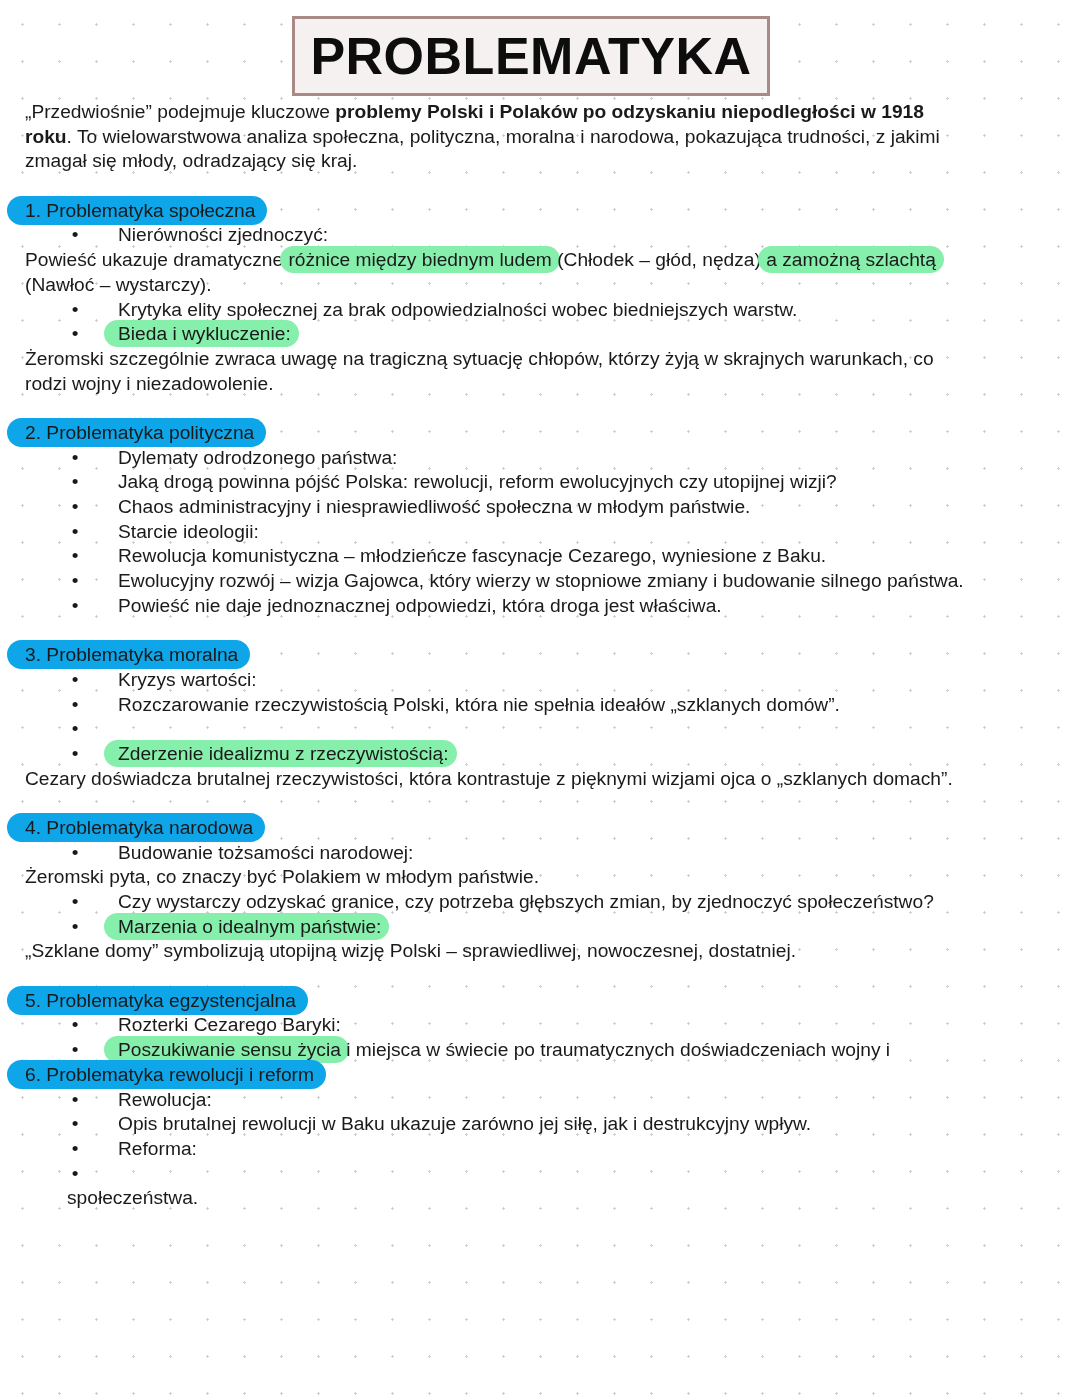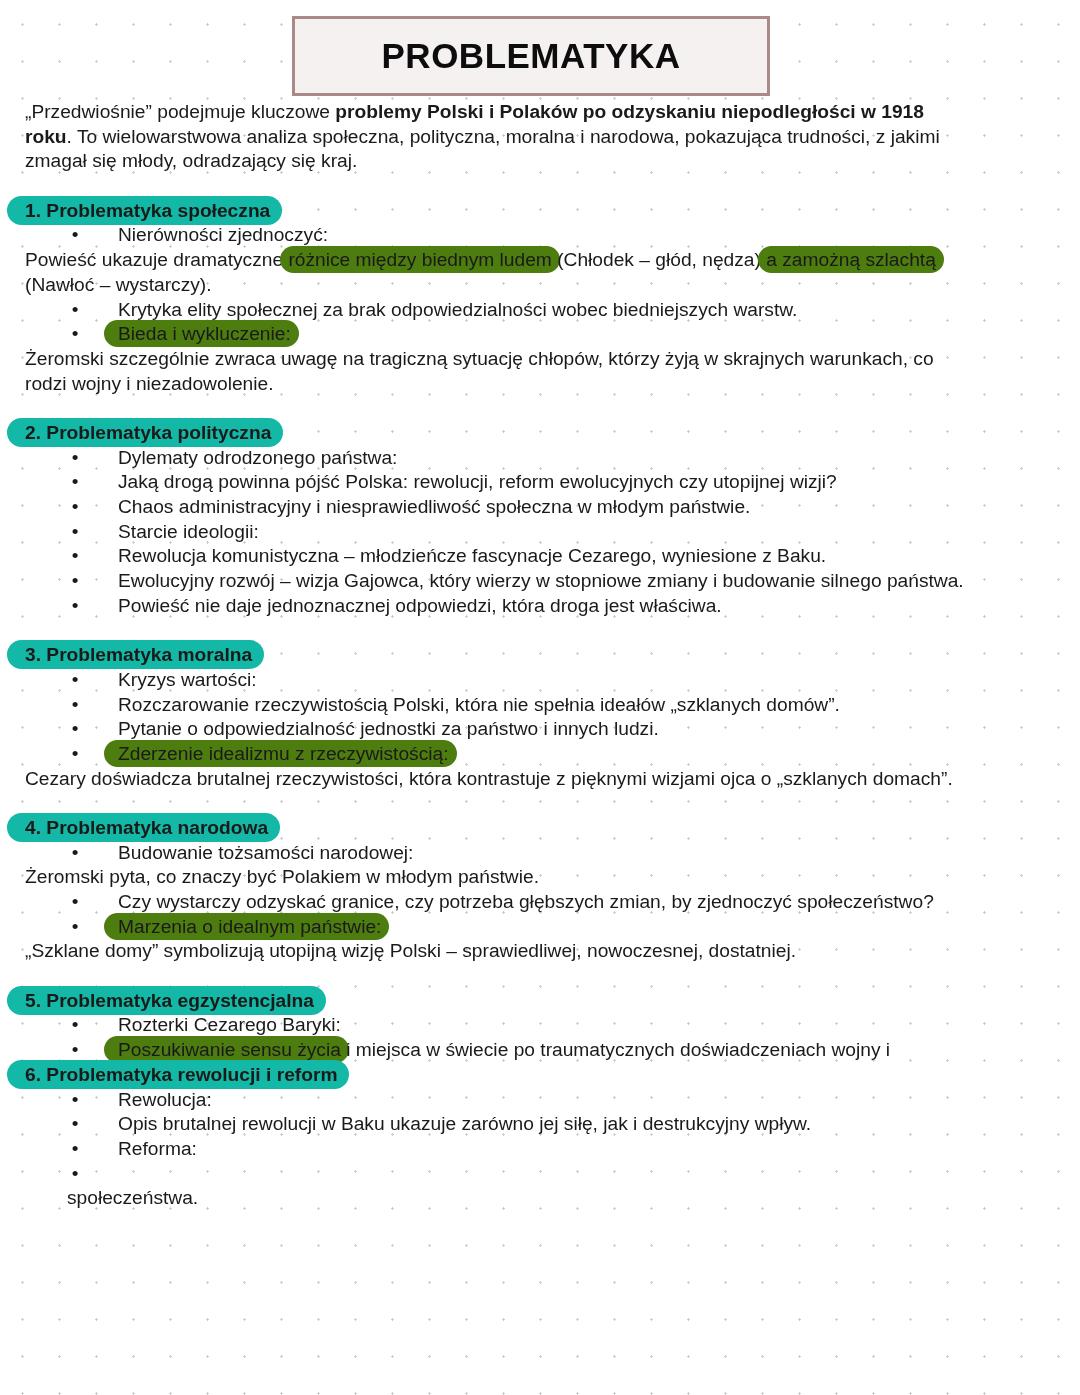--- a/index.html
+++ b/index.html
@@ -19,21 +19,21 @@
     position: absolute;
     left: 292px; top: 16px;
     width: 478px; height: 80px;
     box-sizing: border-box;
     border: 3px solid #a98a86;
     background: #f6f1f1;
     display: flex; align-items: center; justify-content: center;
   }
   .title-box h1 {
     margin: 0;
-    font-size: 35px;
+    font-size: 52px;
     font-weight: bold;
     letter-spacing: 0.5px;
     color: #0d0d0d;
   }
   .content {
     position: absolute;
     left: 25px; top: 100px;
     width: 1040px;
     font-size: 19.2px;
     line-height: 24.7px;
@@ -41,31 +41,31 @@
   .line { position: relative; white-space: nowrap; height: 24.7px; }
   .gap { height: 24.7px; }
   .bullet-line { padding-left: 93px; }
   .bullet {
     position: absolute; left: 45px; top: 0;
     width: 10px; text-align: center;
   }
   .cont { padding-left: 42px; }
   b { font-weight: bold; }
   .hl {
-    background: #4d7c0f;
+    background: #86efac;
     border-radius: 14px;
     padding: 3px 8px;
     margin: 8px -8px;
   }
   .hl-head {
-    background: #14b8a6;
+    background: #0ea5e9;
     border-radius: 16px;
     padding: 4px 12px 4px 18px;
     margin-left: -18px;
-    font-weight: bold;
+    font-weight: normal;
   }
   .hl-start { padding-left: 14px; margin-left: -14px; }
 </style>
 </head>
 <body>
 
 <div class="title-box">
   <h1>PROBLEMATYKA</h1>
 </div>
 
@@ -99,21 +99,21 @@
     <div class="line bullet-line"><span class="bullet">•</span><span>Rewolucja komunistyczna – młodzieńcze fascynacje Cezarego, wyniesione z Baku.</span></div>
     <div class="line bullet-line"><span class="bullet">•</span><span>Ewolucyjny rozwój – wizja Gajowca, który wierzy w stopniowe zmiany i budowanie silnego państwa.</span></div>
     <div class="line bullet-line"><span class="bullet">•</span><span>Powieść nie daje jednoznacznej odpowiedzi, która droga jest właściwa.</span></div>
   </div>
   <div class="gap"></div>
 
   <div>
     <div class="line"><span class="hl-head">3. Problematyka moralna</span></div>
     <div class="line bullet-line"><span class="bullet">•</span><span>Kryzys wartości:</span></div>
     <div class="line bullet-line"><span class="bullet">•</span><span>Rozczarowanie rzeczywistością Polski, która nie spełnia ideałów „szklanych domów”.</span></div>
-    <div class="line bullet-line"><span class="bullet">•</span><span>Pytanie o odpowiedzialność jednostki za państwo i innych ludzi.</span></div>
+    <div class="line bullet-line"><span class="bullet">•</span></div>
     <div class="line bullet-line"><span class="bullet">•</span><span class="hl hl-start">Zderzenie idealizmu z rzeczywistością:</span></div>
     <div class="line"><span>Cezary doświadcza brutalnej rzeczywistości, która kontrastuje z pięknymi wizjami ojca o „szklanych domach”.</span></div>
   </div>
   <div class="gap"></div>
 
   <div>
     <div class="line"><span class="hl-head">4. Problematyka narodowa</span></div>
     <div class="line bullet-line"><span class="bullet">•</span><span>Budowanie tożsamości narodowej:</span></div>
     <div class="line"><span>Żeromski pyta, co znaczy być Polakiem w młodym państwie.</span></div>
     <div class="line bullet-line"><span class="bullet">•</span><span>Czy wystarczy odzyskać granice, czy potrzeba głębszych zmian, by zjednoczyć społeczeństwo?</span></div>

